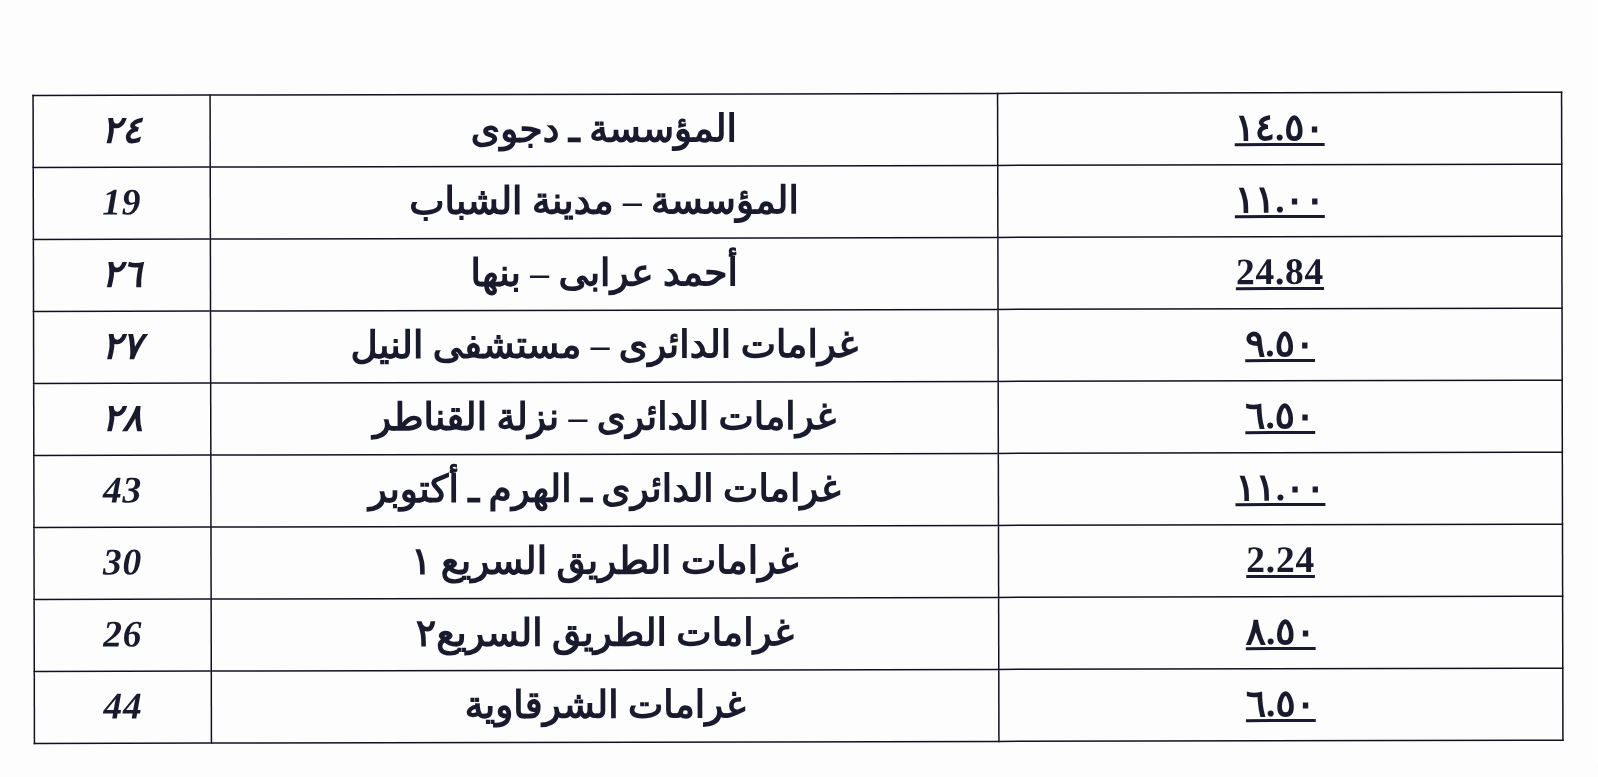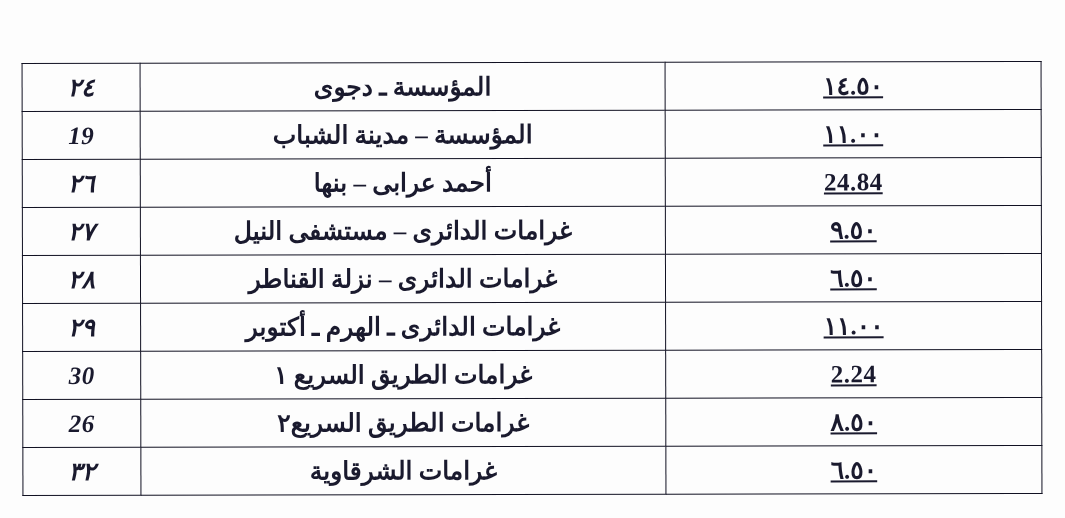--- a/index.html
+++ b/index.html
@@ -94,33 +94,33 @@
             <td class="col-index">٢٧</td>
           </tr>
           <tr>
             <td class="col-value">٦.٥٠</td>
             <td class="col-name">غرامات الدائرى – نزلة القناطر</td>
             <td class="col-index">٢٨</td>
           </tr>
           <tr>
             <td class="col-value">١١.٠٠</td>
             <td class="col-name">غرامات الدائرى ـ الهرم ـ أكتوبر</td>
-            <td class="col-index">٢٩</td>
+            <td class="col-index">43</td>
           </tr>
           <tr>
             <td class="col-value">2.24</td>
             <td class="col-name">غرامات الطريق السريع ١</td>
             <td class="col-index">30</td>
           </tr>
           <tr>
             <td class="col-value">٨.٥٠</td>
             <td class="col-name">غرامات الطريق السريع٢</td>
             <td class="col-index">26</td>
           </tr>
           <tr>
             <td class="col-value">٦.٥٠</td>
             <td class="col-name">غرامات الشرقاوية</td>
-            <td class="col-index">٣٢</td>
+            <td class="col-index">44</td>
           </tr>
         </tbody>
     </table>
   </div>
 </div>
 
 </body></html>

